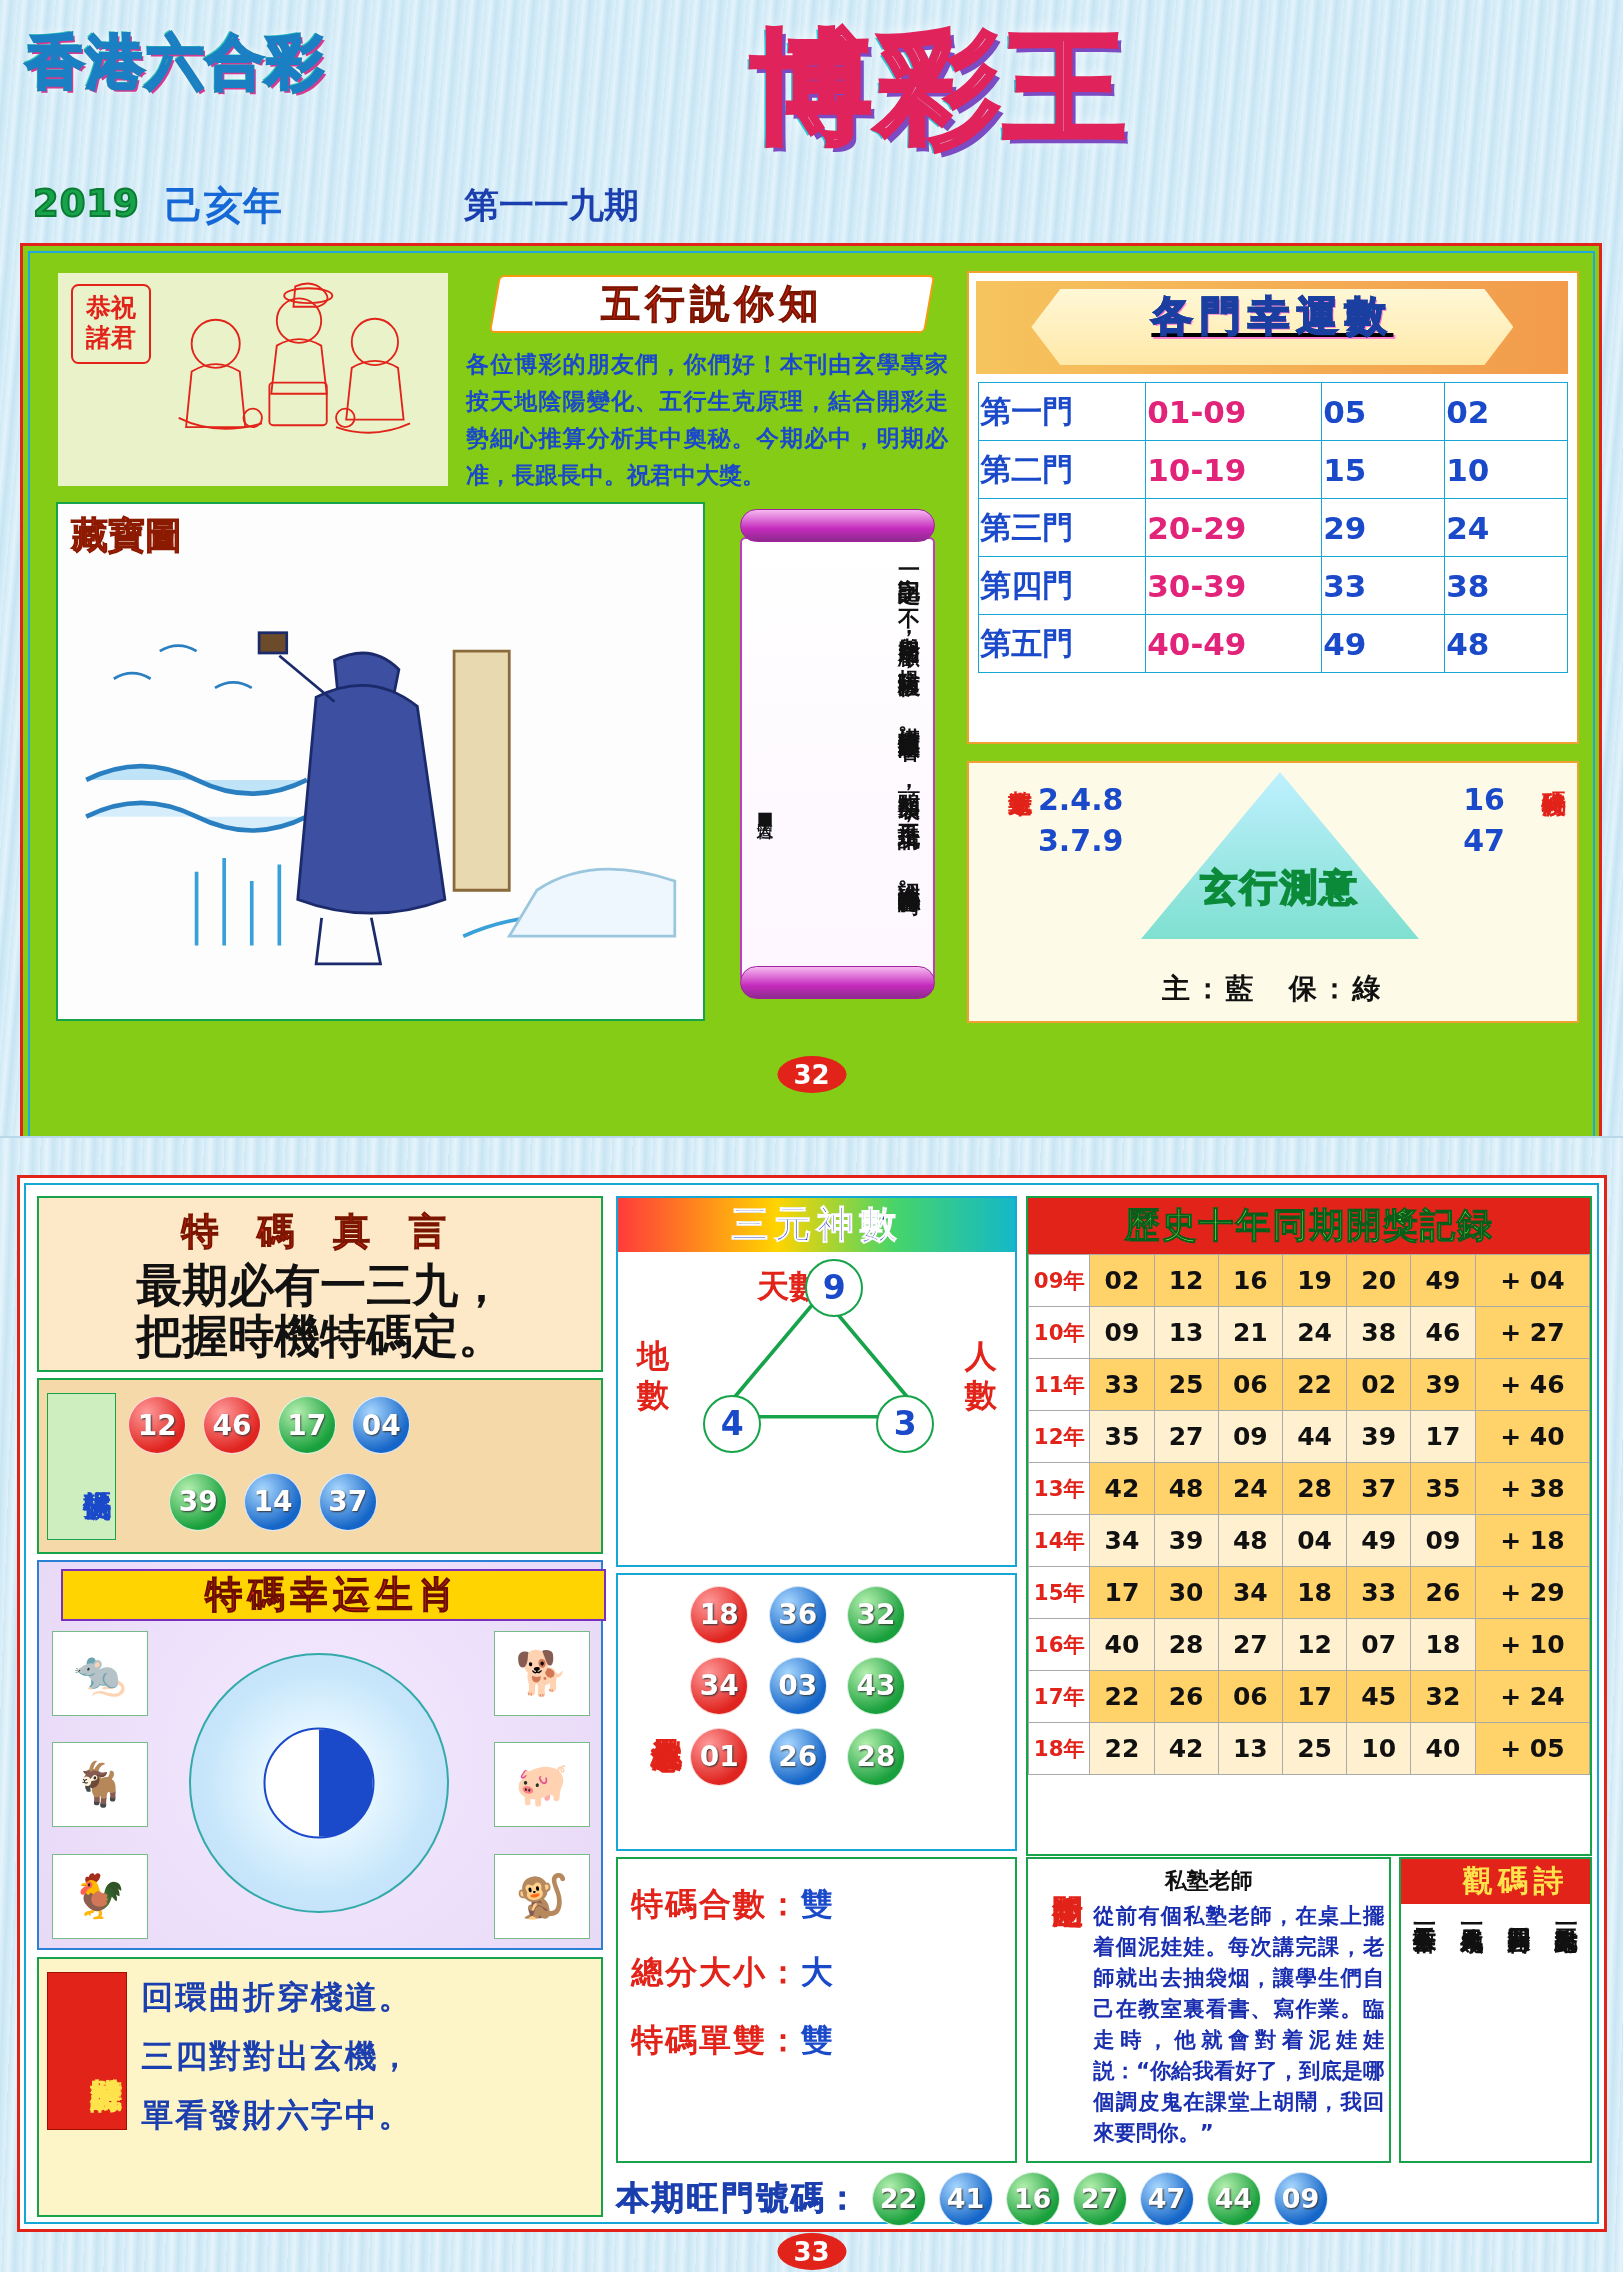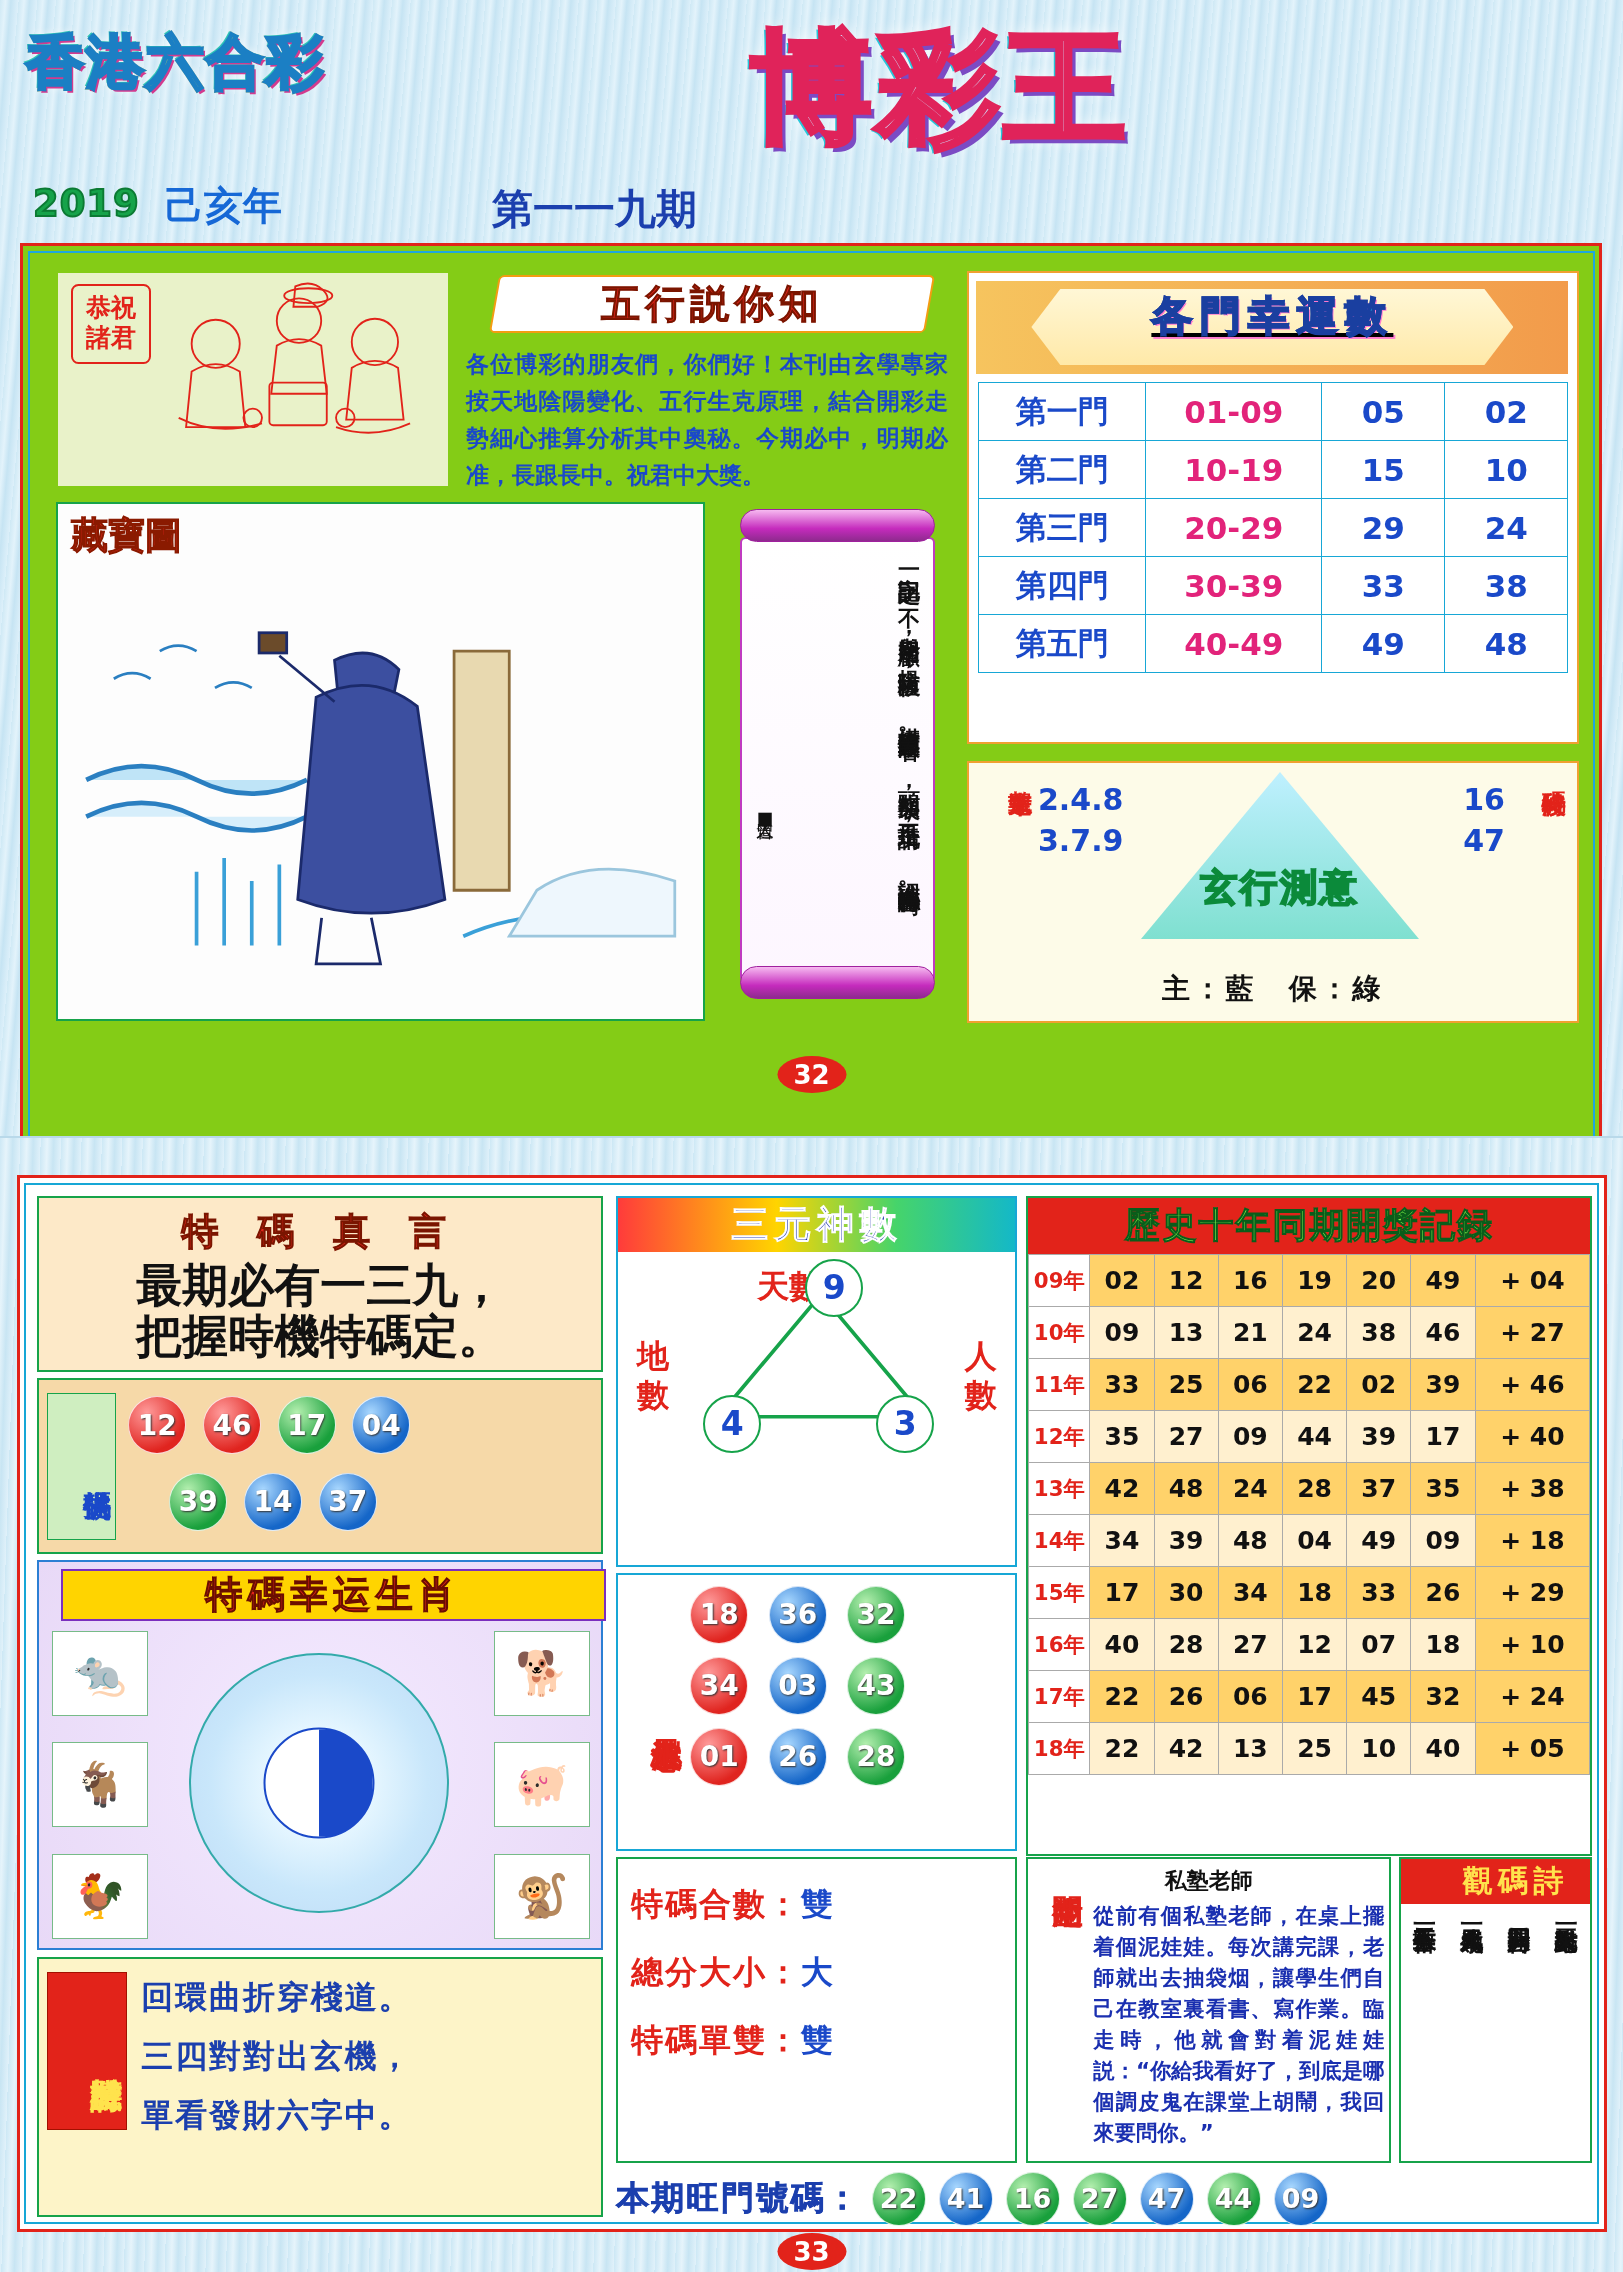--- a/index.html
+++ b/index.html
@@ -35,21 +35,21 @@
     font-size:121px; font-weight:bold; letter-spacing:5.6px;
     color:#cfe3ff;
     -webkit-text-stroke:4.6px #e0235a;
     text-shadow: 0 0 0 #fff, 5.6px 5.6px 0 #7b4bc4, -3.7px 1.9px 0 #26c6da, 0 0 16.7px #fff;
   }
   .mast-year {
     position:absolute; left:33px; top:182px; font-size:37px; font-weight:bold;
     color:#16a34a; -webkit-text-stroke:1.9px #0b7a33; letter-spacing:0.9px;
   }
   .mast-ganzhi { position:absolute; left:165px; top:179px; font-size:39px; font-weight:bold; color:#1668d6; }
-  .mast-issue { position:absolute; left:464px; top:182px; font-size:41px; font-weight:bold; color:#1b3fae;margin-left:28px; }
+  .mast-issue { position:absolute; left:464px; top:182px; font-size:35px; font-weight:bold; color:#1b3fae; }
 
   .frame1 {
     position:absolute; left:20.4px; top:243px; width:1582px; height:913px;
     border:3.7px solid #e2231a; background:#84cc16;
   }
   .frame1-inner { position:absolute; inset:4.6px; border:2.8px solid #1ea7e1; }
 
   .topleft-art {
     position:absolute; left:28px; top:20.4px; width:390px; height:213px;
     background:#e9f2c9; border:0;
@@ -120,21 +120,21 @@
     width:482px; height:76px; background:linear-gradient(180deg,#fff7d6,#ffe9a8);
     clip-path: polygon(6% 0, 94% 0, 100% 50%, 94% 100%, 6% 100%, 0 50%);
     display:flex; align-items:flex-start; justify-content:center;text-decoration:underline;
   }
   .lucky-head .diamond span {
     font-size:41px; font-weight:bold; letter-spacing:7.4px;
     color:#17a7d6; -webkit-text-stroke:1.9px #1a3fa0;
     text-shadow: 1.9px 1.9px 0 #ff7ad0;
   }
   table.lucky { position:absolute; left:9.3px; top:109px; width:590px; border-collapse:collapse; }
-  table.lucky td { border:1.9px solid #17a7d6; height:58px; font-size:31px; font-weight:bold; text-align:center; }
+  table.lucky td { border:1.9px solid #17a7d6; height:58px; font-size:31px; font-weight:bold; text-align:left; }
   table.lucky td.gate { color:#1a49c9; width:167px; }
   table.lucky td.range { color:#e2237a; width:176px; }
   table.lucky td.n1, table.lucky td.n2 { color:#1a49c9; width:123px; }
 
   .bopo-box {
     position:absolute; left:937px; top:508px; width:612px; height:262px;
     border:2.8px solid #f0a030; background:#fdfbe8;
   }
   .bopo-left { position:absolute; left:9.3px; top:9.3px; width:56px; writing-mode:vertical-rl; text-orientation:upright;
      font-size:24px; font-weight:bold; color:#e2231a; line-height:28px;}

